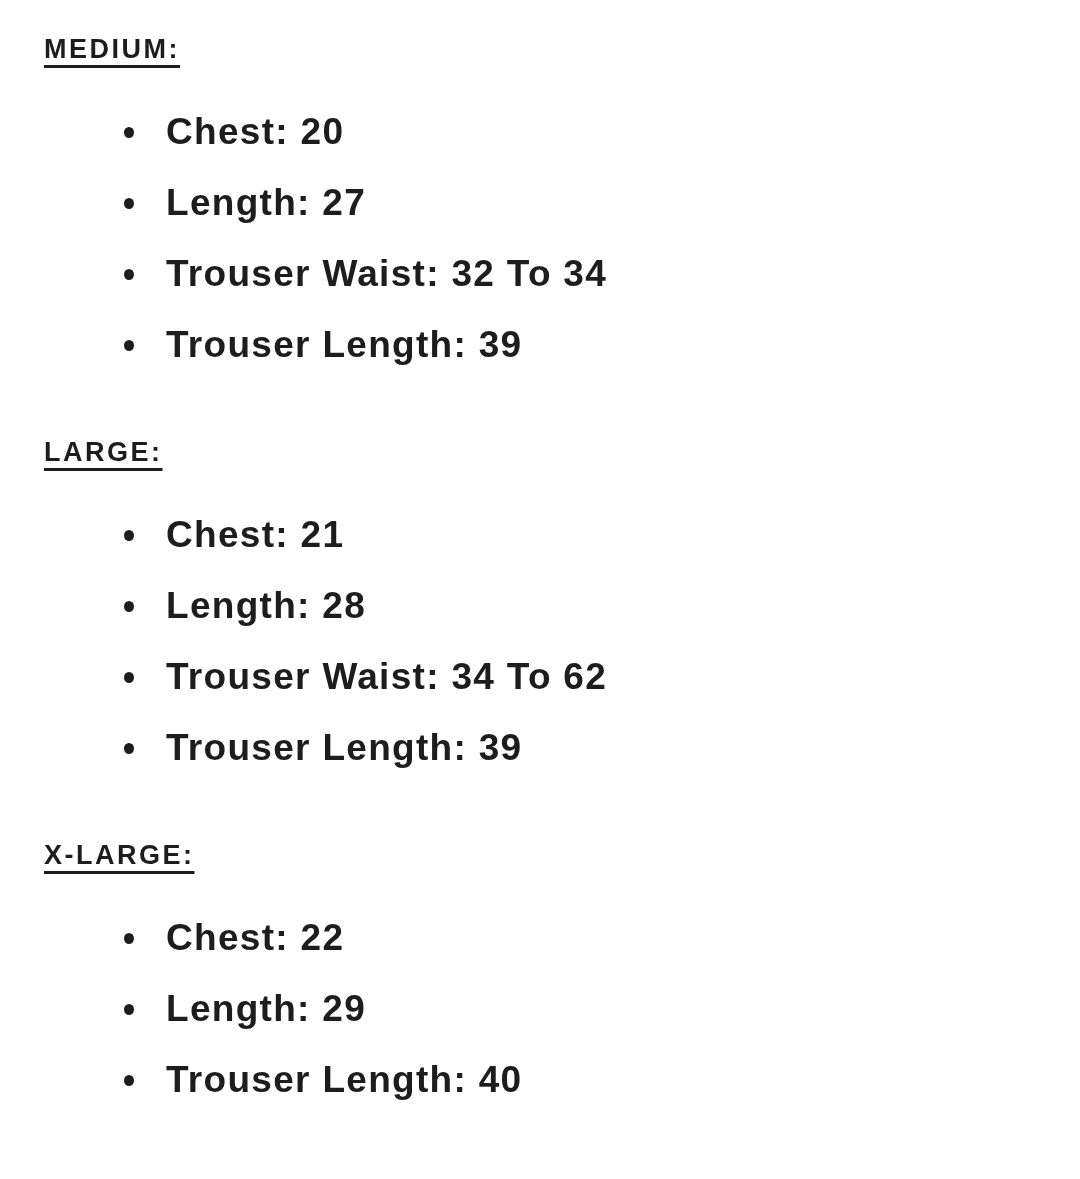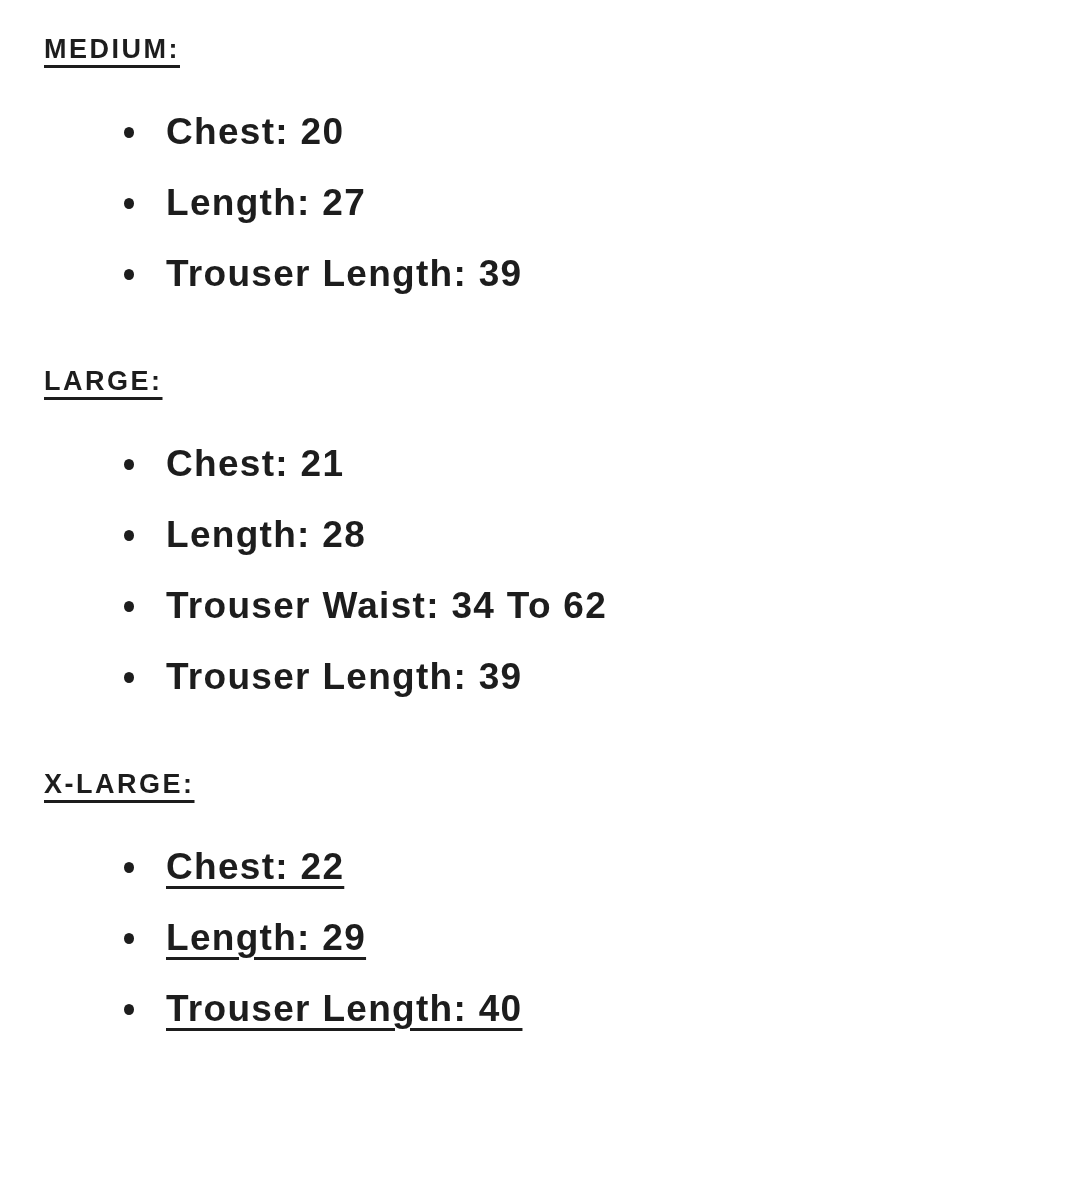--- a/index.html
+++ b/index.html
@@ -57,35 +57,35 @@
   ul.measure-list li .bullet {
     position: absolute;
     left: -42px;
     top: 13px;
     width: 10px;
     height: 11px;
     border-radius: 50%;
     background: #1d1d1d;
   }
   .underline-items .item-text {
-    text-decoration: underline;
     text-decoration-thickness: 3px;
     text-underline-offset: 7px;
   }
 </style>
 </head>
 <body>
 
 <div class="content">
 
   <section class="size-section">
     <h2><span class="size-heading">MEDIUM:</span></h2>
     <ul class="measure-list">
       <li><span class="bullet"></span><span class="item-text">Chest: 20</span></li>
       <li><span class="bullet"></span><span class="item-text">Length: 27</span></li>
+      <li><span class="bullet"></span><span class="item-text">Trouser Waist: 32 To 34</span></li>
       <li><span class="bullet"></span><span class="item-text">Trouser Length: 39</span></li>
     </ul>
   </section>
 
   <section class="size-section">
     <h2><span class="size-heading">LARGE:</span></h2>
     <ul class="measure-list">
       <li><span class="bullet"></span><span class="item-text">Chest: 21</span></li>
       <li><span class="bullet"></span><span class="item-text">Length: 28</span></li>
       <li><span class="bullet"></span><span class="item-text">Trouser Waist: 34 To 62</span></li>

